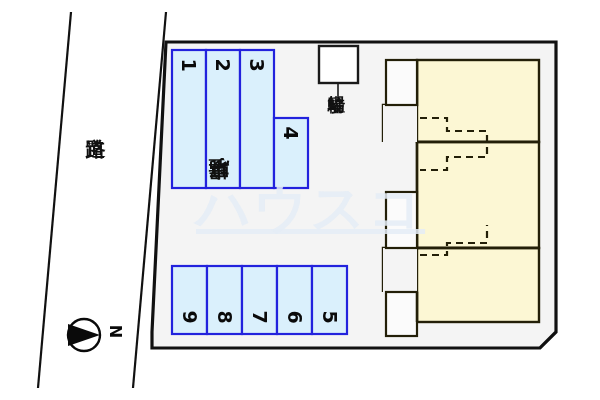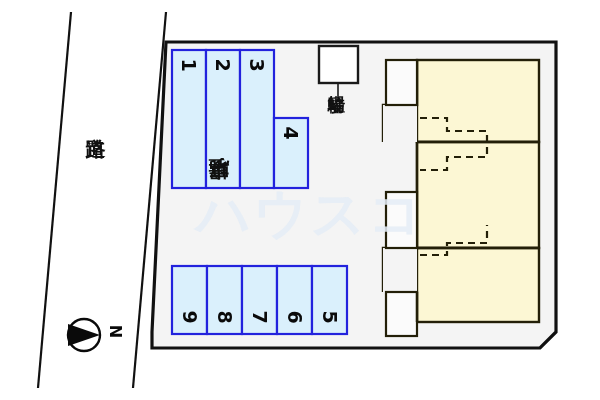--- a/index.html
+++ b/index.html
@@ -73,30 +73,31 @@
     font-weight: 700;
     font-size: 16px;
     color: #0a0a0a;
     transform: rotate(90deg);
     transform-origin: 50% 50%;
     user-select: none;
   }
   #watermark {
     position: absolute;
     left: 196px;
-    top: 178px;
+    top: 172px;
     width: 230px;
     height: 70px;
     font-family: "DejaVu Sans", sans-serif;
     font-size: 54px;
     font-weight: 700;
     color: rgba(228, 236, 246, 0.85);
     letter-spacing: 2px;
     user-select: none;
     pointer-events: none;
+    text-decoration: underline;
   }
 </style>
 </head>
 <body>
 
 <div id="site-plan">
 
   <svg id="plan-svg" viewBox="0 0 600 400">
 
     <g>

